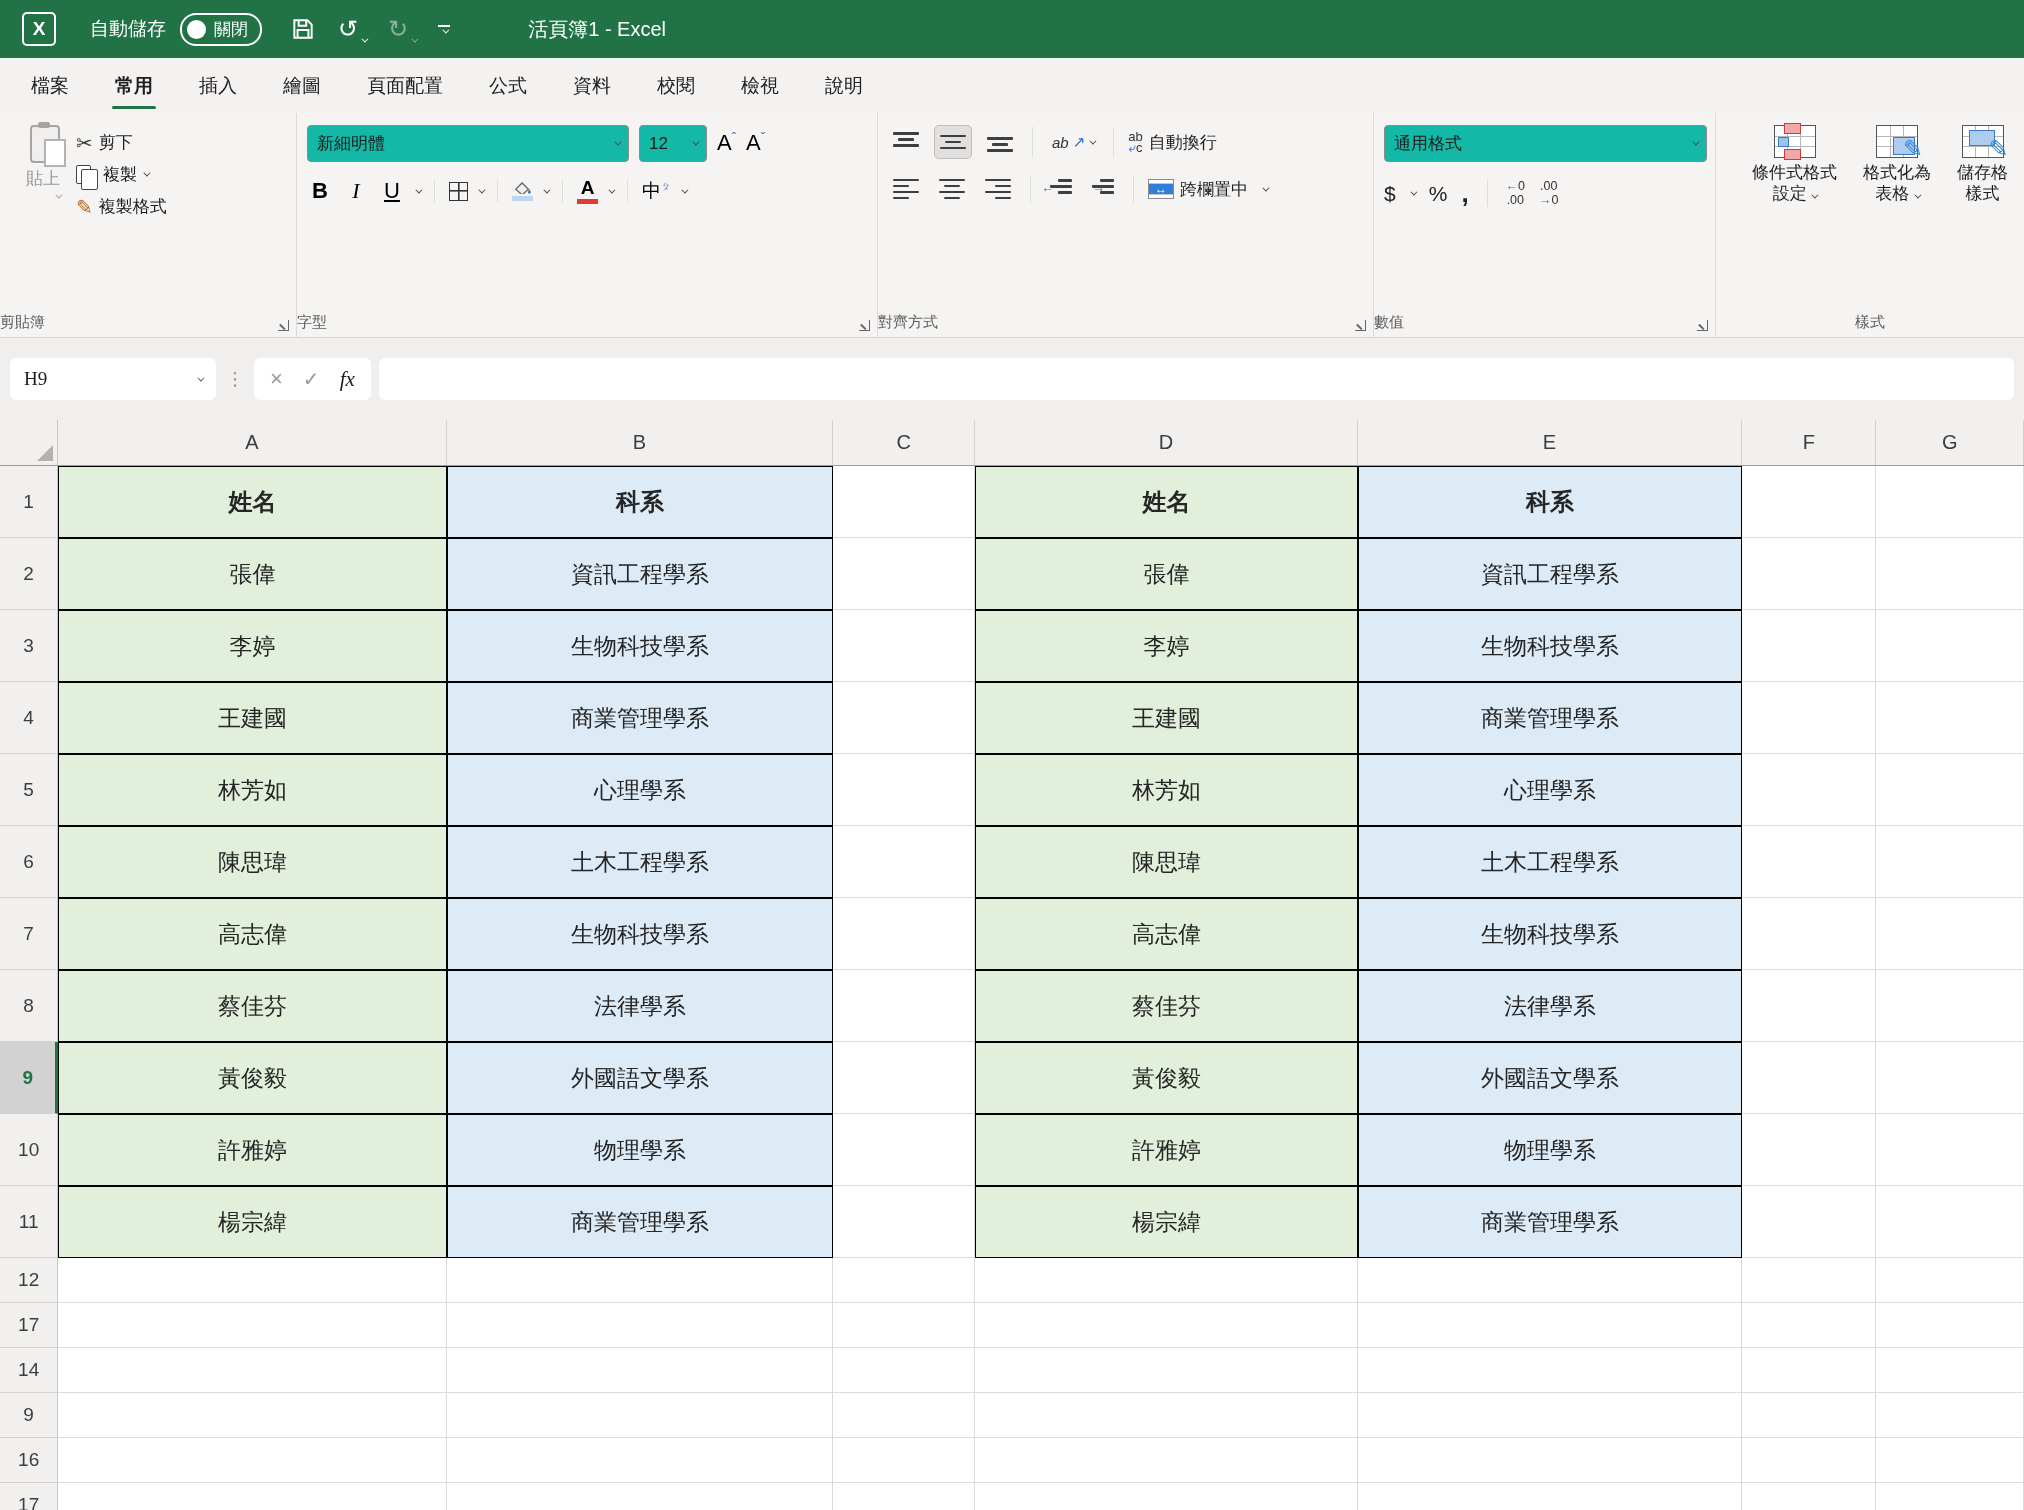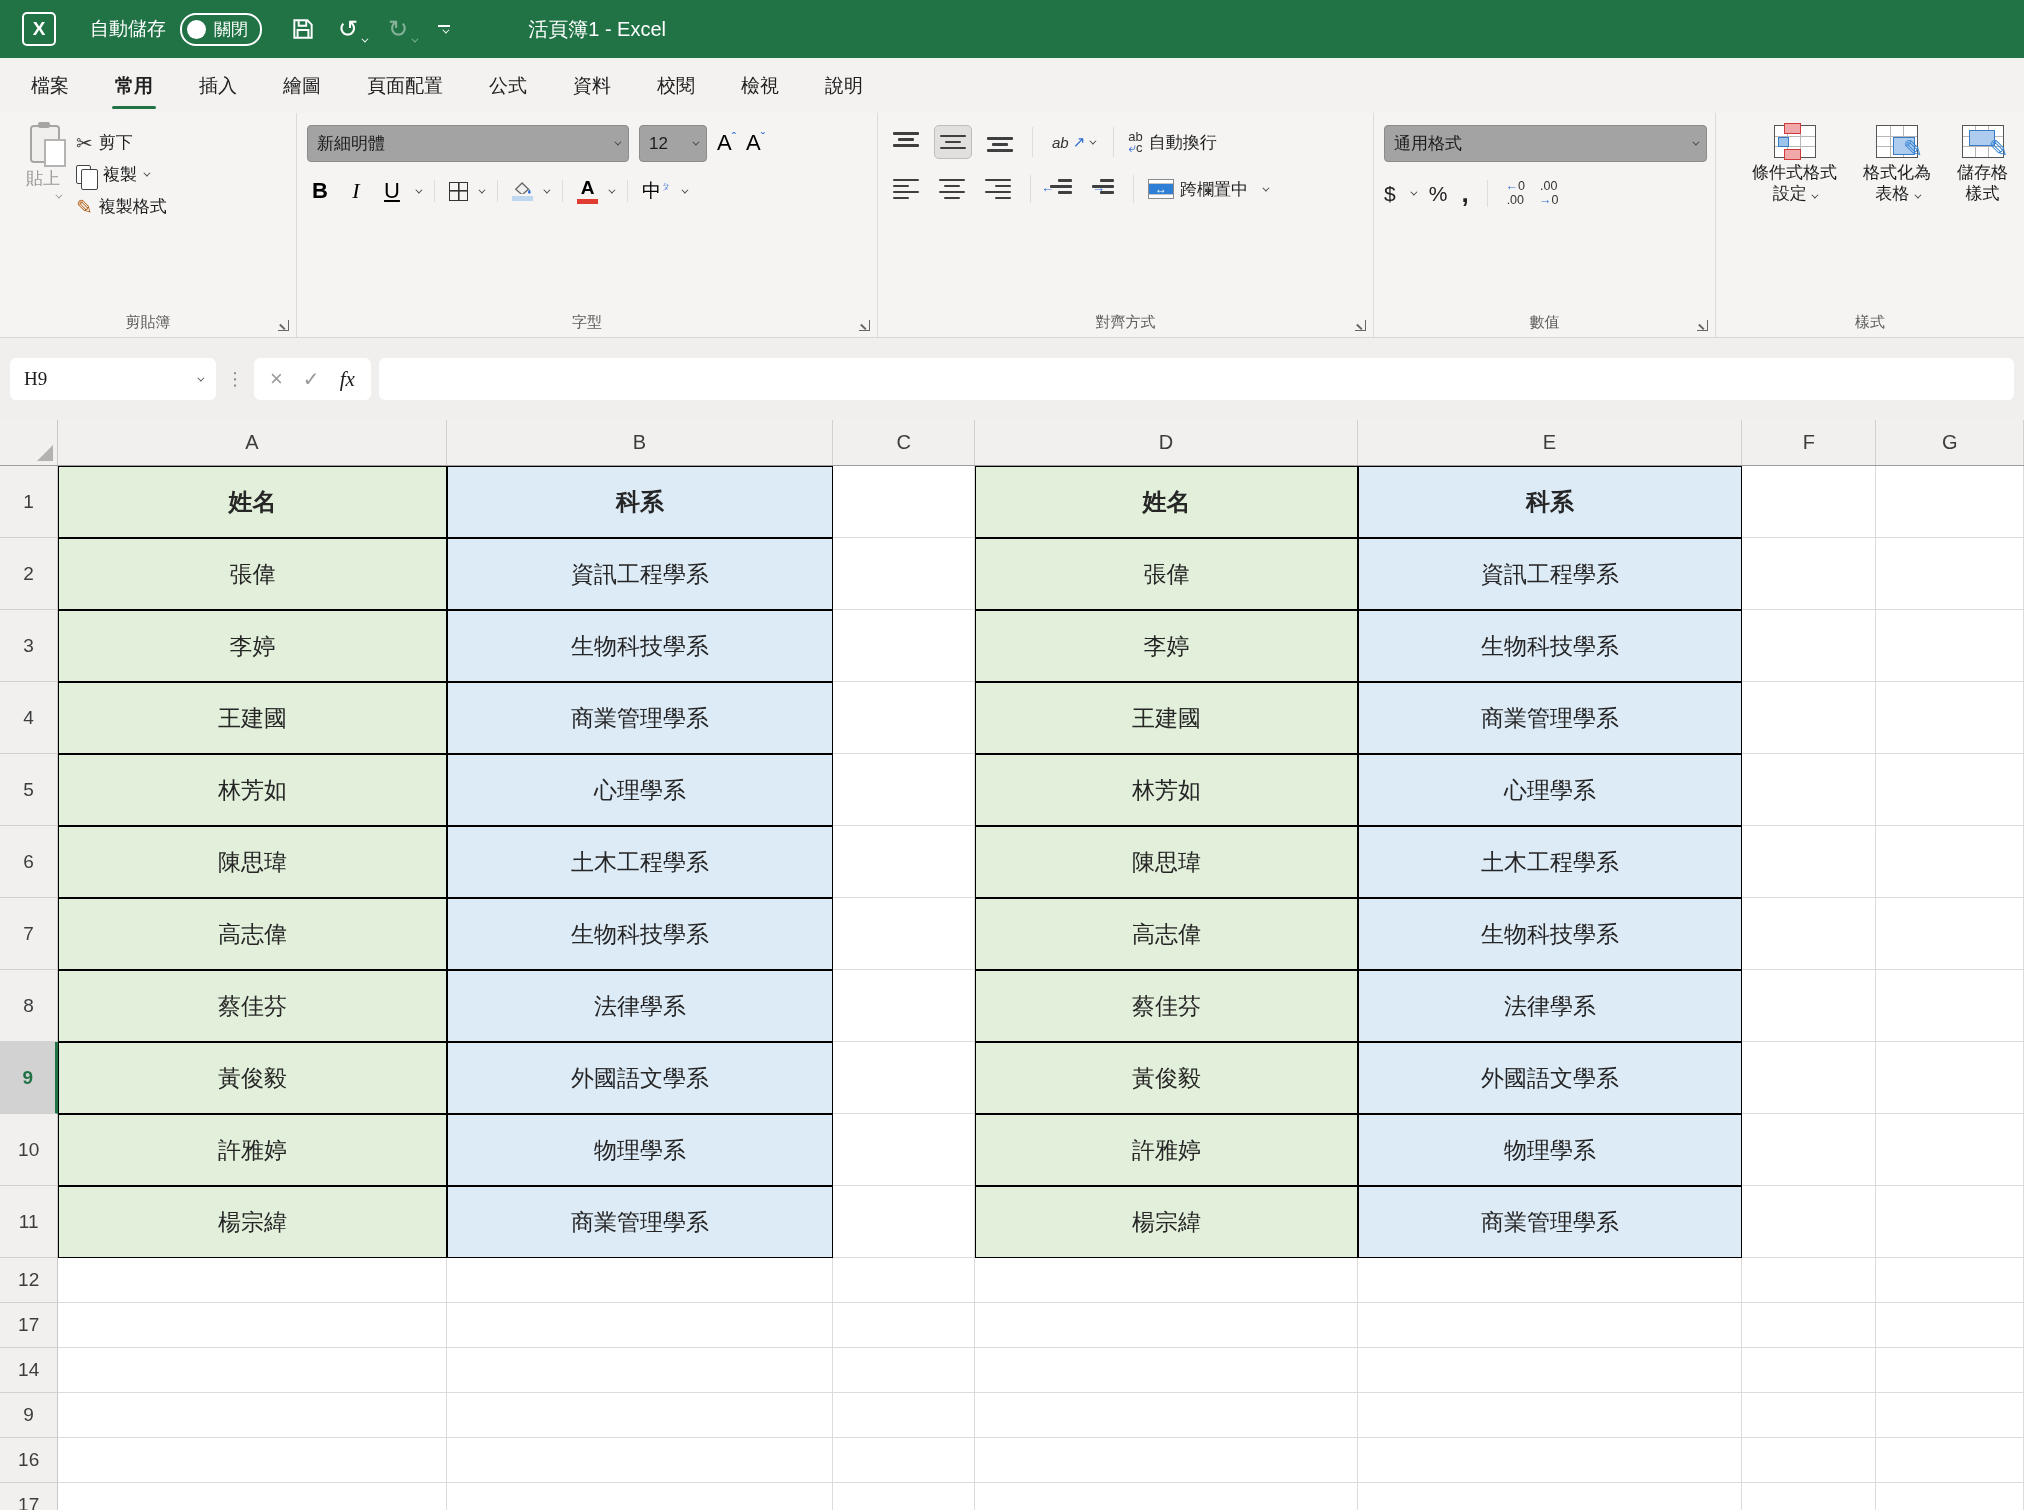--- a/index.html
+++ b/index.html
@@ -29,30 +29,30 @@
 
   
   .tabrow { height:55px; background:#f4f2f1; display:flex; align-items:stretch; padding-left:8px; }
   .tab { display:flex; align-items:center; padding:0 23px; font-size:19px; color:#202020; cursor:pointer; position:relative; }
   .tab.active { font-weight:bold; }
   .tab.active::after { content:""; position:absolute; left:20px; right:20px; bottom:4px; height:3.5px; background:#217346; border-radius:2px; }
 
   
   .ribbon { height:225px; background:#f6f4f3; border-bottom:1px solid #d8d6d4; display:flex; position:relative; }
   .group { position:relative; height:100%; border-right:1px solid #dddbd9; padding:12px 8px 30px 10px; }
-  .group-label { position:absolute; bottom:5px; left:0; right:0; text-align:center; font-size:15px; color:#5c5c5c; }
+  .group-label { position:absolute; bottom:5px; left:0; right:0; text-align:left; font-size:15px; color:#5c5c5c; }
   .launcher { position:absolute; right:7px; bottom:6px; width:11px; height:11px;
               border-right:1.6px solid #666; border-bottom:1.6px solid #666; }
   .launcher::after { content:""; position:absolute; right:2px; bottom:2px; width:7px; height:1.6px;
                      background:#666; transform:rotate(45deg); }
   .rowline { display:flex; align-items:center; gap:10px; }
   .smallbtn { display:flex; align-items:center; gap:6px; font-size:17px; color:#1d1d1d; cursor:pointer; }
   .bigbtn { display:flex; flex-direction:column; align-items:center; gap:4px; font-size:17px; color:#1d1d1d; cursor:pointer; }
   .grayed { color:#9a9a9a;align-items:flex-end; }
-  .selectbox { background:#a3a3a3; border:1px solid #8d8b89; border-radius:4px; height:37px;
+  .selectbox { background:#14b8a6; border:1px solid #8d8b89; border-radius:4px; height:37px;
                display:flex; align-items:center; justify-content:space-between; padding:0 9px; font-size:17px; color:#1c1c1c; }
   .vsep { width:1px; align-self:stretch; background:#ddddda; margin:2px 4px; }
 
   
   .clipboard-ic { position:relative; width:30px; height:38px; border:2.5px solid #a7a5a3; border-radius:4px; background:#f1efee; }
   .clipboard-ic::before { content:""; position:absolute; left:6px; top:-5px; width:12px; height:6px; background:#a7a5a3; border-radius:2px; }
   .clipboard-ic::after { content:""; position:absolute; right:-8px; bottom:-6px; width:18px; height:24px; background:#fff; border:2px solid #b5b3b1; }
   .copy-ic { position:relative; width:15px; height:19px; border:1.8px solid #444; border-radius:2px; background:#fff; }
   .copy-ic::before { content:""; position:absolute; left:4px; top:3px; width:15px; height:19px; border:1.8px solid #444; border-radius:2px; background:#fff; }
   .glyph { font-size:20px; line-height:1; }

